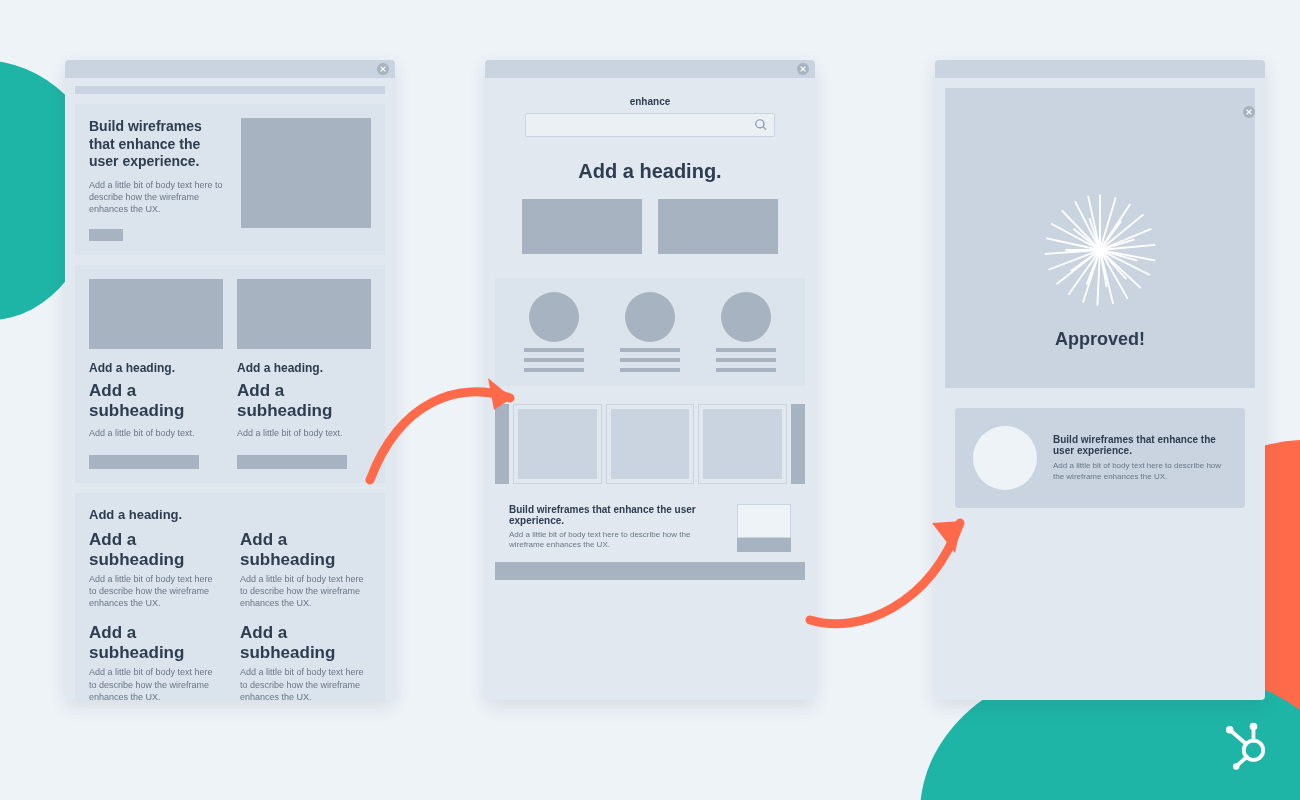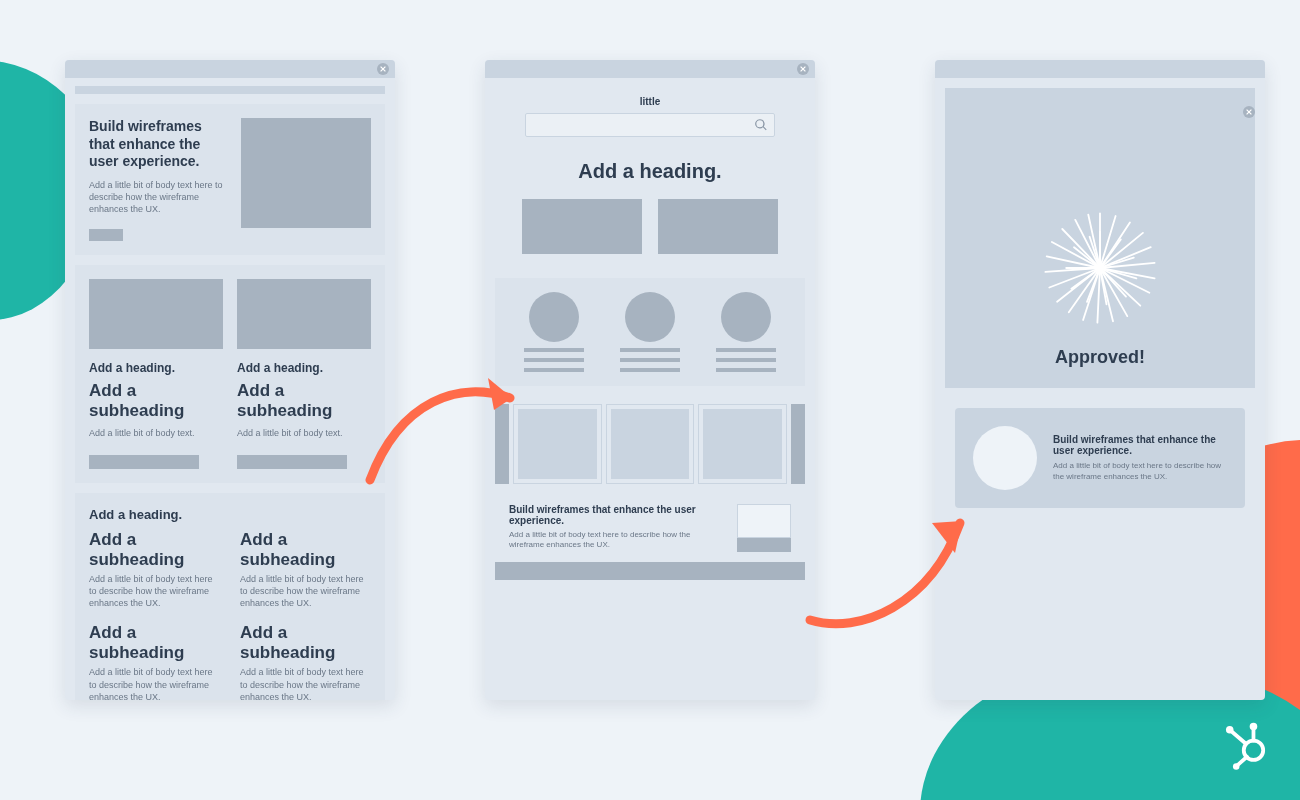--- a/index.html
+++ b/index.html
@@ -77,21 +77,21 @@
   #frame2 .foot { display: flex; gap: 16px; margin: 20px 24px 10px; align-items:flex-start;}
   #frame2 .foot-text { flex: 1; }
   #frame2 .foot-card { width: 54px; }
   #frame2 .foot-card .top { height: 34px; background:#eef3f8; border:1px solid #c9d4e0;}
   #frame2 .foot-card .bot { height: 14px; background:#a7b3c0;}
   #frame2 .bottom-bar { height: 18px; background:#a7b3c0; margin: 6px 10px 10px;}
 
   
   #frame3 { left: 935px; top: 60px; height: 640px; }
   #frame3 .close-outer { position:absolute; top: 28px; right: 10px; }
-  #frame3 .hero-area { height: 300px; background:#c9d4e0; margin:10px; display:flex; flex-direction:column; align-items:center; justify-content:flex-end; padding-bottom:20px;}
+  #frame3 .hero-area { height: 300px; background:#c9d4e0; margin:10px; display:flex; flex-direction:column; align-items:center; justify-content:flex-end; padding-bottom:38px;}
   #frame3 .burst { width: 130px; height: 130px; margin-top: 30px;}
   #frame3 .approved { font-weight:700; font-size:18px; margin-top:14px;}
   #frame3 .info-card { margin: 20px 20px; background:#c9d4e0; border-radius:4px; padding:18px; display:flex; gap:16px; align-items:center;}
   #frame3 .info-circle { width:64px; height:64px; border-radius:50%; background:#eef3f8;}
   #frame3 .info-text { flex:1; }
 
   
   .h-md { font-weight: 700; font-size: 14px; line-height: 1.25; }
   .h-lg { font-weight: 700; font-size: 20px; line-height: 1.2; text-align:center;}
   .h-sm { font-weight: 700; font-size: 12px; }
@@ -178,21 +178,21 @@
 
   <div id="frame2" class="frame">
     <div class="frame-header">
       <div class="close-x">
         <svg viewBox="0 0 10 10">
             <path d="M1 1 L9 9 M9 1 L1 9" stroke="#fff" stroke-width="2"></path>
           </svg>
       </div>
     </div>
     <div class="panel search-wrap" style="background:transparent;margin-top:4px">
-      <div class="tiny">little</div>
+      <div class="tiny">enhance</div>
       <div class="search-box">
         <svg viewBox="0 0 24 24">
             <path d="M10 2a8 8 0 105.3 14l5 5 1.4-1.4-5-5A8 8 0 0010 2zm0 2a6 6 0 110 12 6 6 0 010-12z"></path>
           </svg>
       </div>
       <div class="h-lg" style="margin-top:22px">Add a heading.</div>
       <div class="two-imgs">
         <div class="placeholder"></div>
         <div class="placeholder"></div>
       </div>

